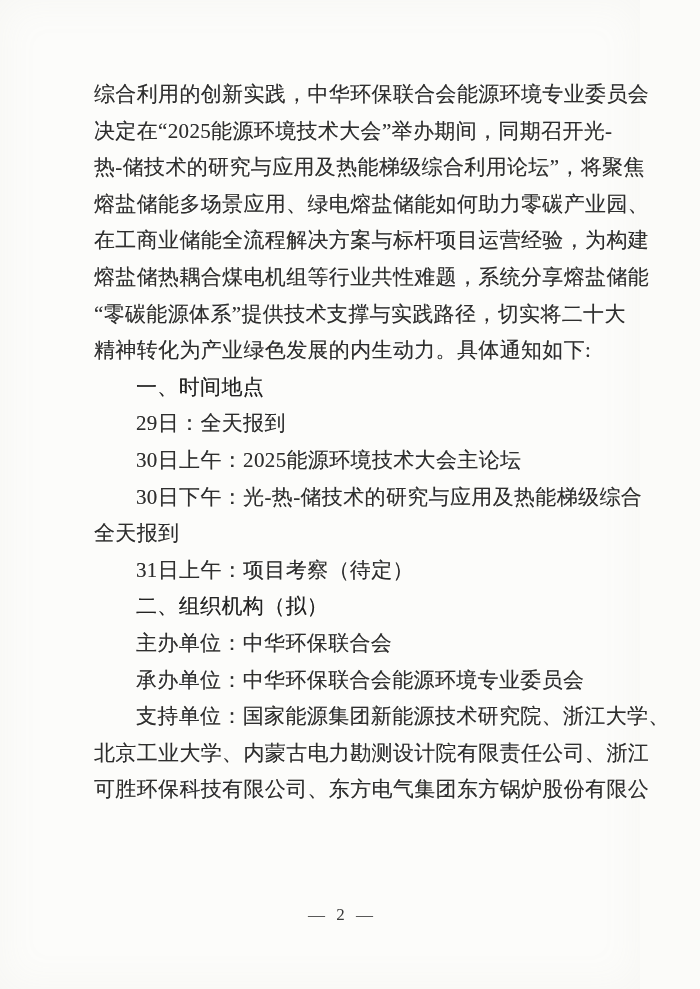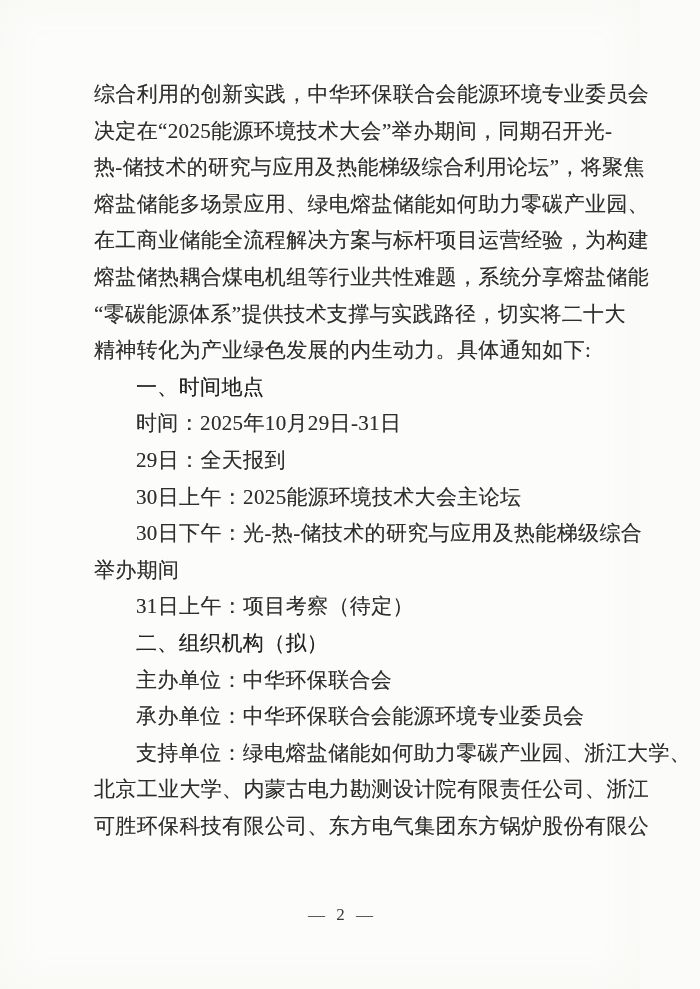--- a/index.html
+++ b/index.html
@@ -66,30 +66,29 @@
     <div class="ln">综合利用的创新实践，中华环保联合会能源环境专业委员会</div>
     <div class="ln">决定在“2025能源环境技术大会”举办期间，同期召开光-</div>
     <div class="ln">热-储技术的研究与应用及热能梯级综合利用论坛”，将聚焦</div>
     <div class="ln">熔盐储能多场景应用、绿电熔盐储能如何助力零碳产业园、</div>
     <div class="ln">在工商业储能全流程解决方案与标杆项目运营经验，为构建</div>
     <div class="ln">熔盐储热耦合煤电机组等行业共性难题，系统分享熔盐储能</div>
     <div class="ln">“零碳能源体系”提供技术支撑与实践路径，切实将二十大</div>
     <div class="ln">精神转化为产业绿色发展的内生动力。具体通知如下:</div>
 
     <div class="ln indent bold">一、时间地点</div>
-    <div class="ln indent">时间：2025年10月29日-31日</div>
     <div class="ln indent">29日：全天报到</div>
     <div class="ln indent">30日上午：2025能源环境技术大会主论坛</div>
     <div class="ln indent">30日下午：光-热-储技术的研究与应用及热能梯级综合</div>
-    <div class="ln">举办期间</div>
+    <div class="ln">全天报到</div>
     <div class="ln indent">31日上午：项目考察（待定）</div>
 
     <div class="ln indent bold">二、组织机构（拟）</div>
     <div class="ln indent">主办单位：中华环保联合会</div>
     <div class="ln indent">承办单位：中华环保联合会能源环境专业委员会</div>
-    <div class="ln indent">支持单位：绿电熔盐储能如何助力零碳产业园、浙江大学、</div>
+    <div class="ln indent">支持单位：国家能源集团新能源技术研究院、浙江大学、</div>
     <div class="ln">北京工业大学、内蒙古电力勘测设计院有限责任公司、浙江</div>
     <div class="ln">可胜环保科技有限公司、东方电气集团东方锅炉股份有限公</div>
 
   </div>
 
   <div class="footer">— 2 —</div>
 </div>
 
 </body></html>

